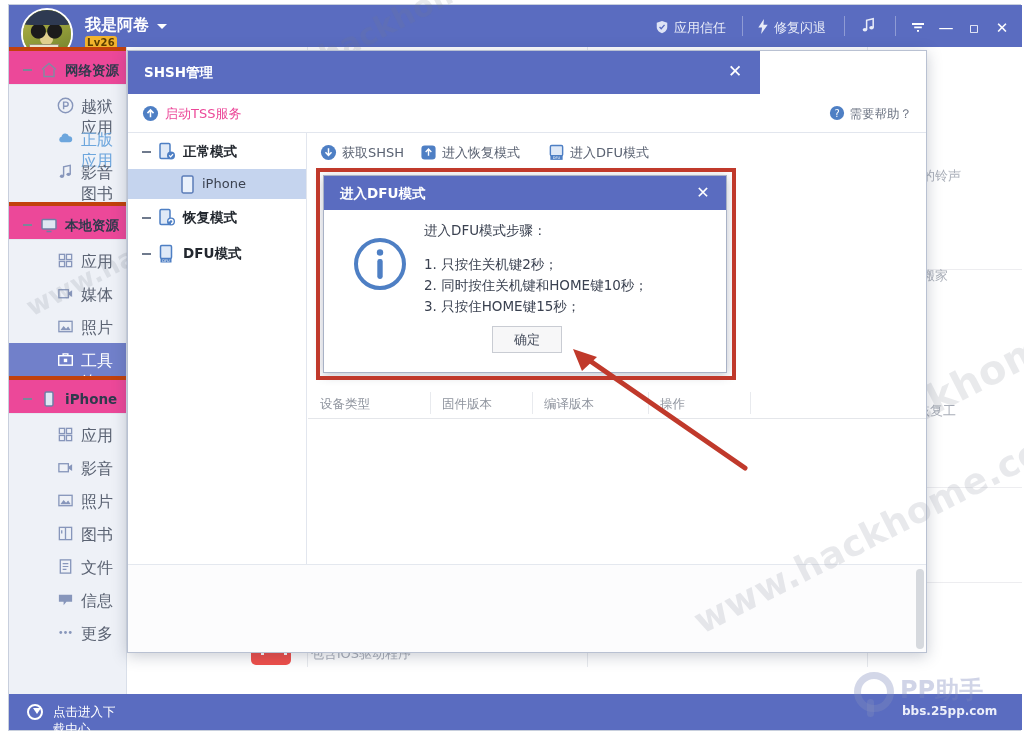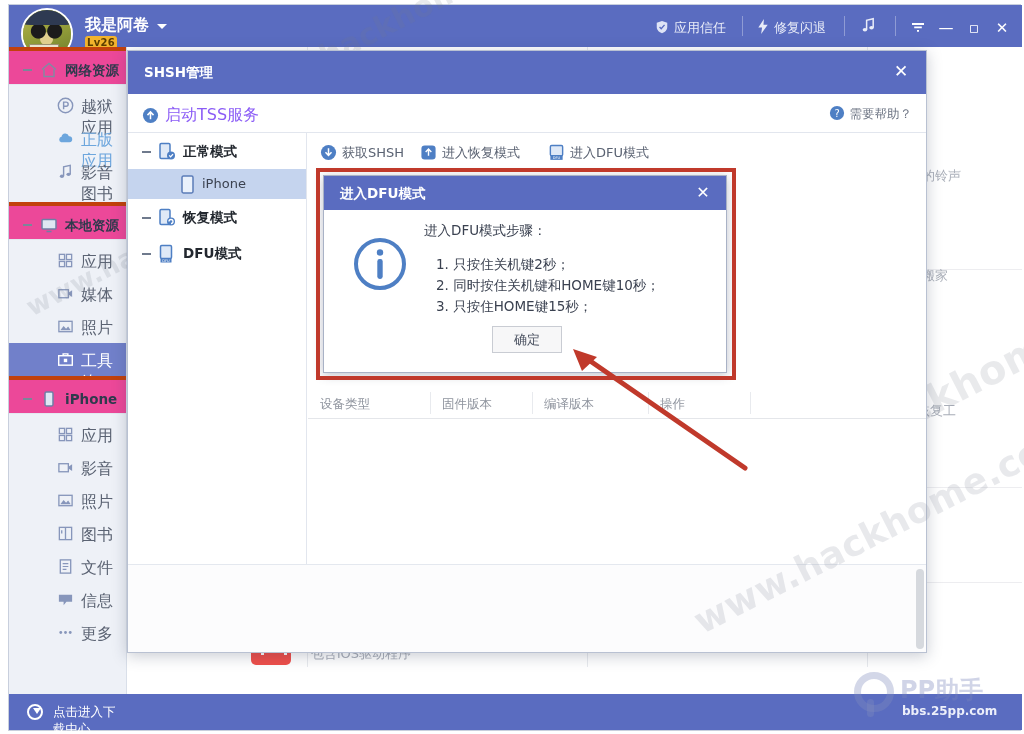--- a/index.html
+++ b/index.html
@@ -145,37 +145,37 @@
   }
   .wm2 { color: rgba(150,155,168,.22); }
 
   
   .shsh {
     position: absolute; left: 118px; top: 45px; width: 800px; height: 603px;
     background: #ffffff; border: 1px solid #b9c1d2;
     box-shadow: 0 3px 14px rgba(40,50,80,.25);
   }
   .shsh-title {
-    position: absolute; left: 0; top: 0; width: 798px; height: 43px;
+    position: absolute; left: 0; top: 0; width: 632px; height: 43px;
     background: #5a6cc0;
   }
   .shsh-title .t {
     position: absolute; left: 16px; top: 13px; color: #ffffff;
     font-size: 13.5px; font-weight: bold;
   }
   .shsh-title .x {
     position: absolute; right: 14px; top: 10px; width: 22px; height: 22px;
     color: #ffffff; font-size: 17px; text-align: center; line-height: 21px;
   }
   .shsh-toolbar {
     position: absolute; left: 0; top: 43px; width: 798px; height: 39px;
     background: #ffffff; border-bottom: 1px solid #e2e6ee;
   }
   .tss {
-    position: absolute; left: 14px; top: 11px; font-size: 16px; color: #8b5cf6;
+    position: absolute; left: 14px; top: 11px; font-size: 13px; color: #ec4899;
   }
   .tss .ico {
     display: inline-block; width: 17px; height: 17px; vertical-align: -4px;
     margin-right: 6px;
   }
   .help {
     position: absolute; right: 14px; top: 11px; font-size: 12.5px; color: #6b7382;
   }
   .help .ico {
     display: inline-block; width: 16px; height: 16px; vertical-align: -3px;
@@ -255,21 +255,20 @@
   }
   .dfu-info {
     position: absolute; left: 28px; top: 60px; width: 56px; height: 56px;
   }
   .dfu-heading {
     position: absolute; left: 100px; top: 46px; font-size: 13.5px; color: #3a4150;
   }
   .dfu-steps {
     position: absolute; left: 100px; top: 78px; font-size: 13.5px; color: #3a4150;
     line-height: 21px;
-    margin-left: 12px;
   }
   .dfu-ok {
     position: absolute; left: 168px; top: 150px; width: 70px; height: 27px;
     border: 1px solid #c9ccd3; background: #f7f7f8; color: #4a5160;
     font-size: 13px; font-family: inherit; cursor: pointer;
   }
 
   
   .arrow-svg { position: absolute; left: 540px; top: 335px; width: 220px; height: 145px; pointer-events: none; }
 

